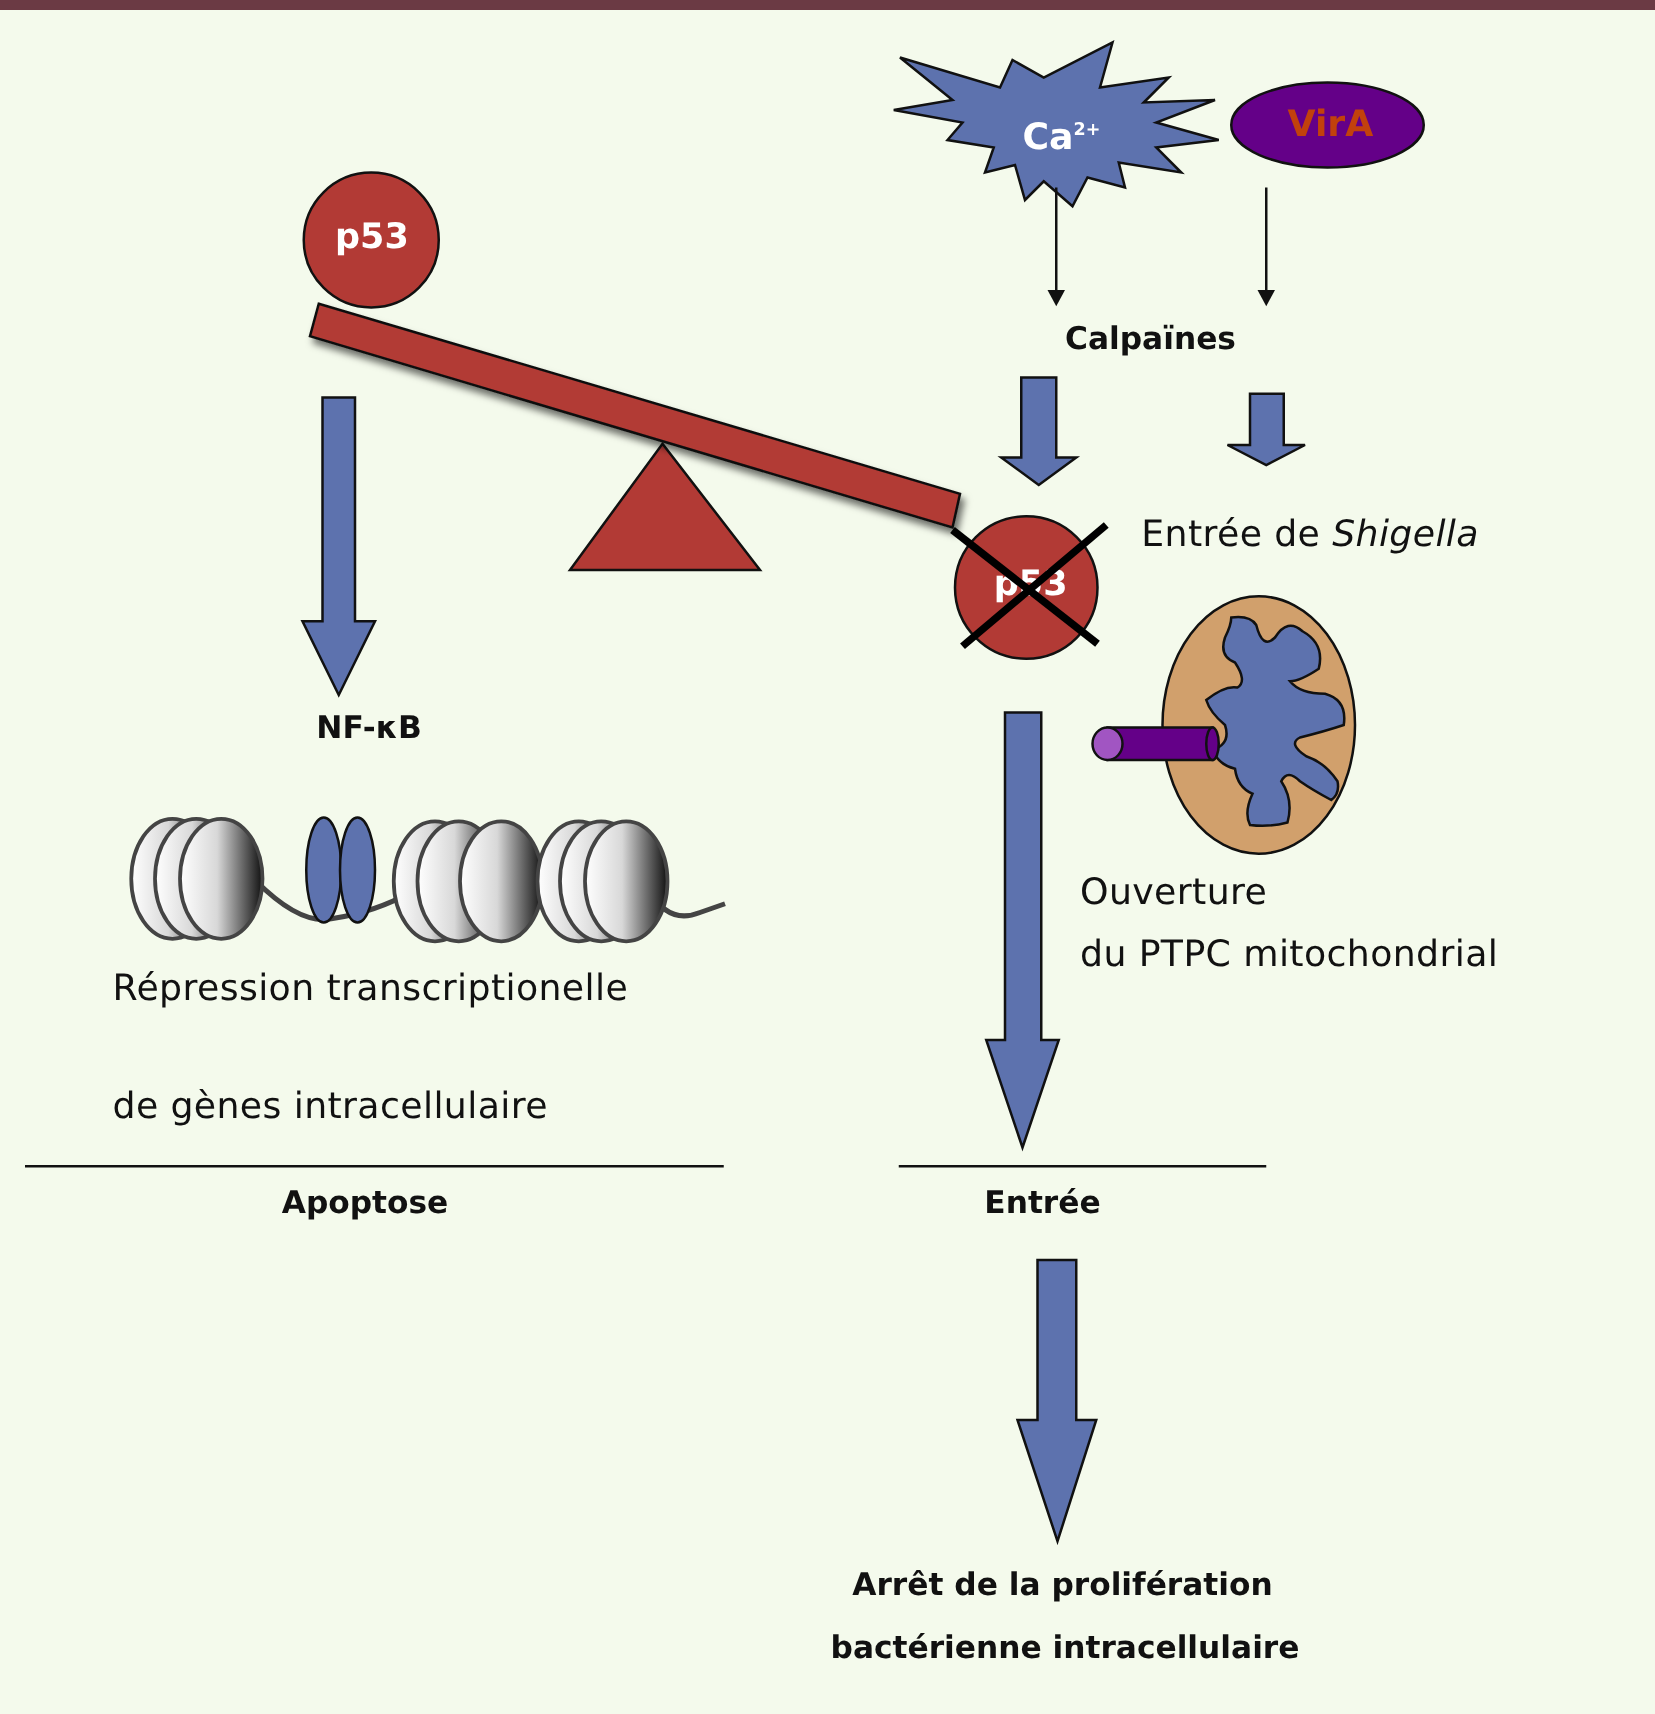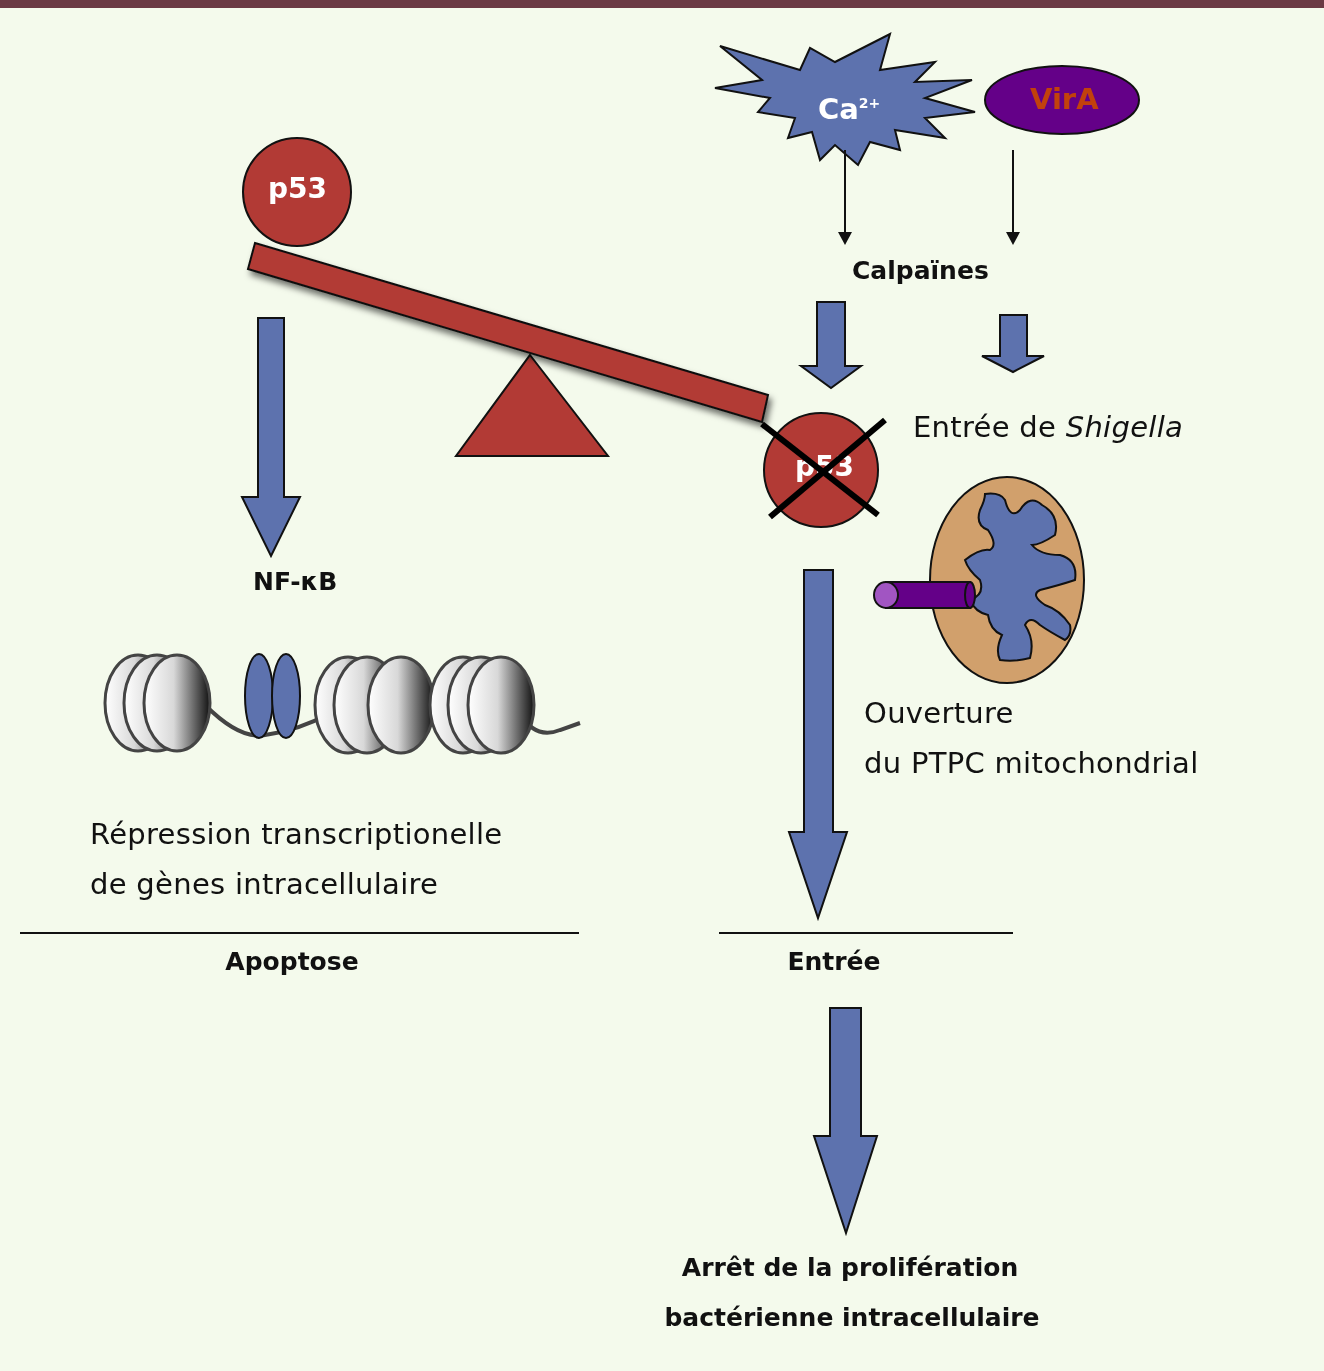--- a/index.html
+++ b/index.html
@@ -107,18 +107,18 @@
   <line x1="762" y1="424" x2="878" y2="515" stroke="#000" stroke-width="6"></line>
   <line x1="885" y1="420" x2="770" y2="517" stroke="#000" stroke-width="6"></line>
 </svg>
 
 <div class="lbl thin" style="left:913px;top:410px;">
   <span>Entrée de </span><i>Shigella</i>
 </div>
 <div class="lbl bold" style="left:236px;top:567px;margin-left:17px;">NF-κB</div>
 <div class="lbl thin" style="left:864px;top:696px;">Ouverture</div>
 <div class="lbl thin" style="left:864px;top:746px;">du PTPC mitochondrial</div>
-<div class="lbl thin" style="left:90px;top:817px;text-align:right;">Répression transcriptionelle</div>
+<div class="lbl thin" style="left:90px;top:773px;text-align:right;">Répression transcriptionelle</div>
 <div class="lbl thin" style="left:90px;top:867px;">de gènes intracellulaire</div>
 <div class="lbl bold center" style="left:292px;top:947px;">Apoptose</div>
 <div class="lbl bold center" style="left:834px;top:947px;">Entrée</div>
 <div class="lbl bold center" style="left:850px;top:1253px;">Arrêt de la prolifération</div>
 <div class="lbl bold center" style="left:852px;top:1303px;">bactérienne intracellulaire</div>
 
 </body></html>

